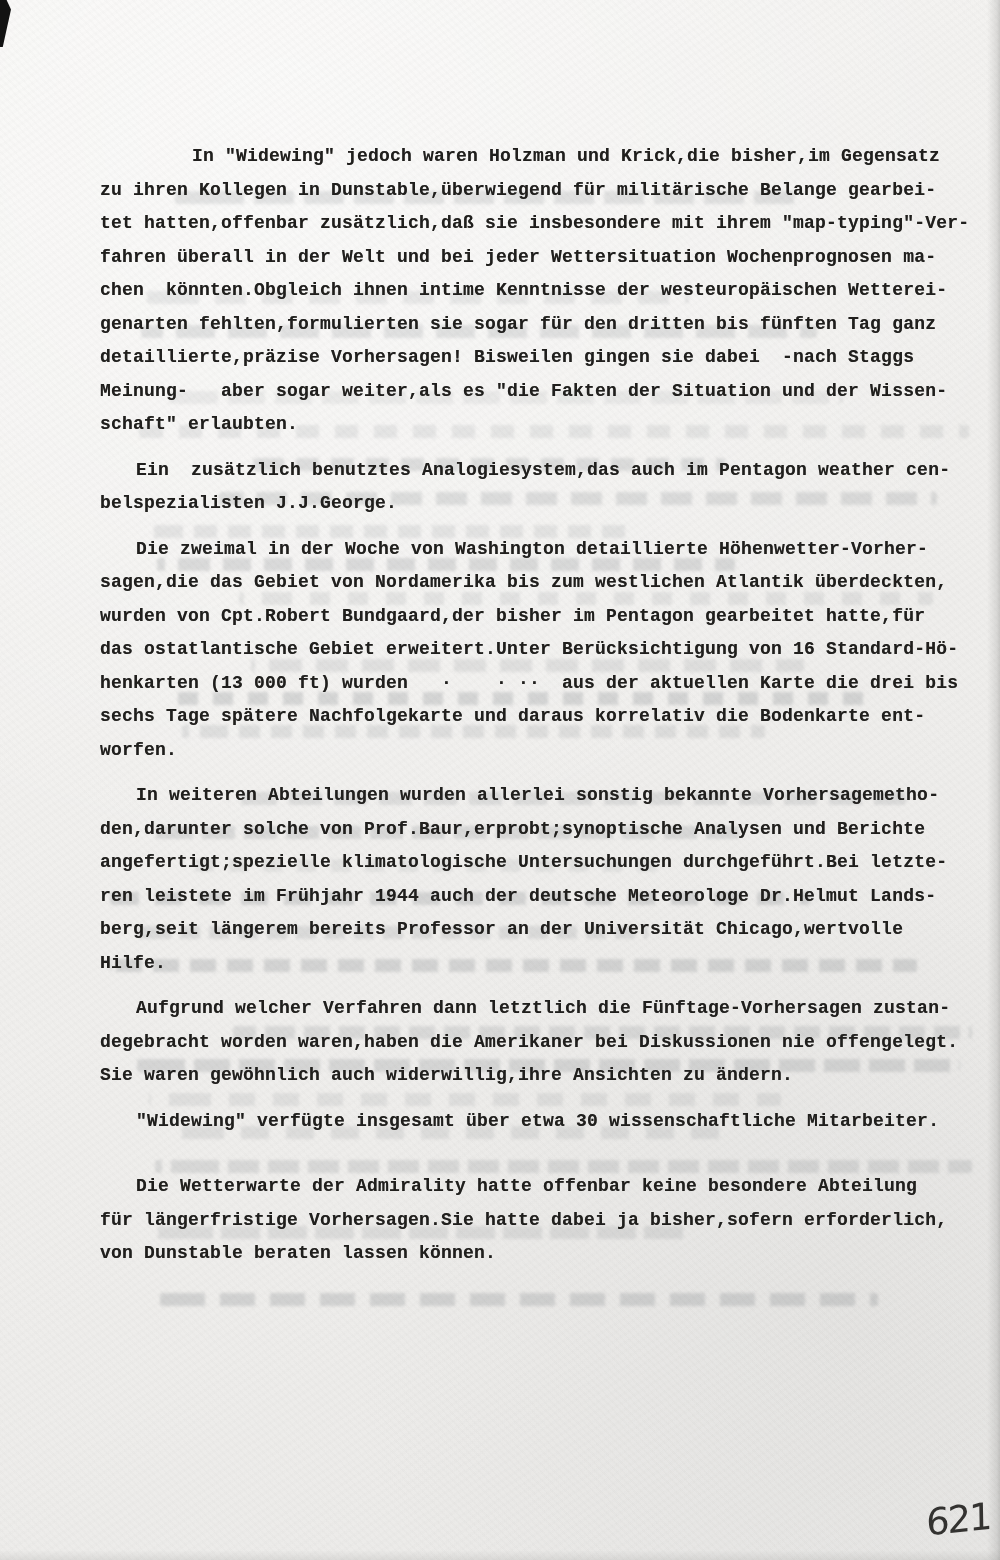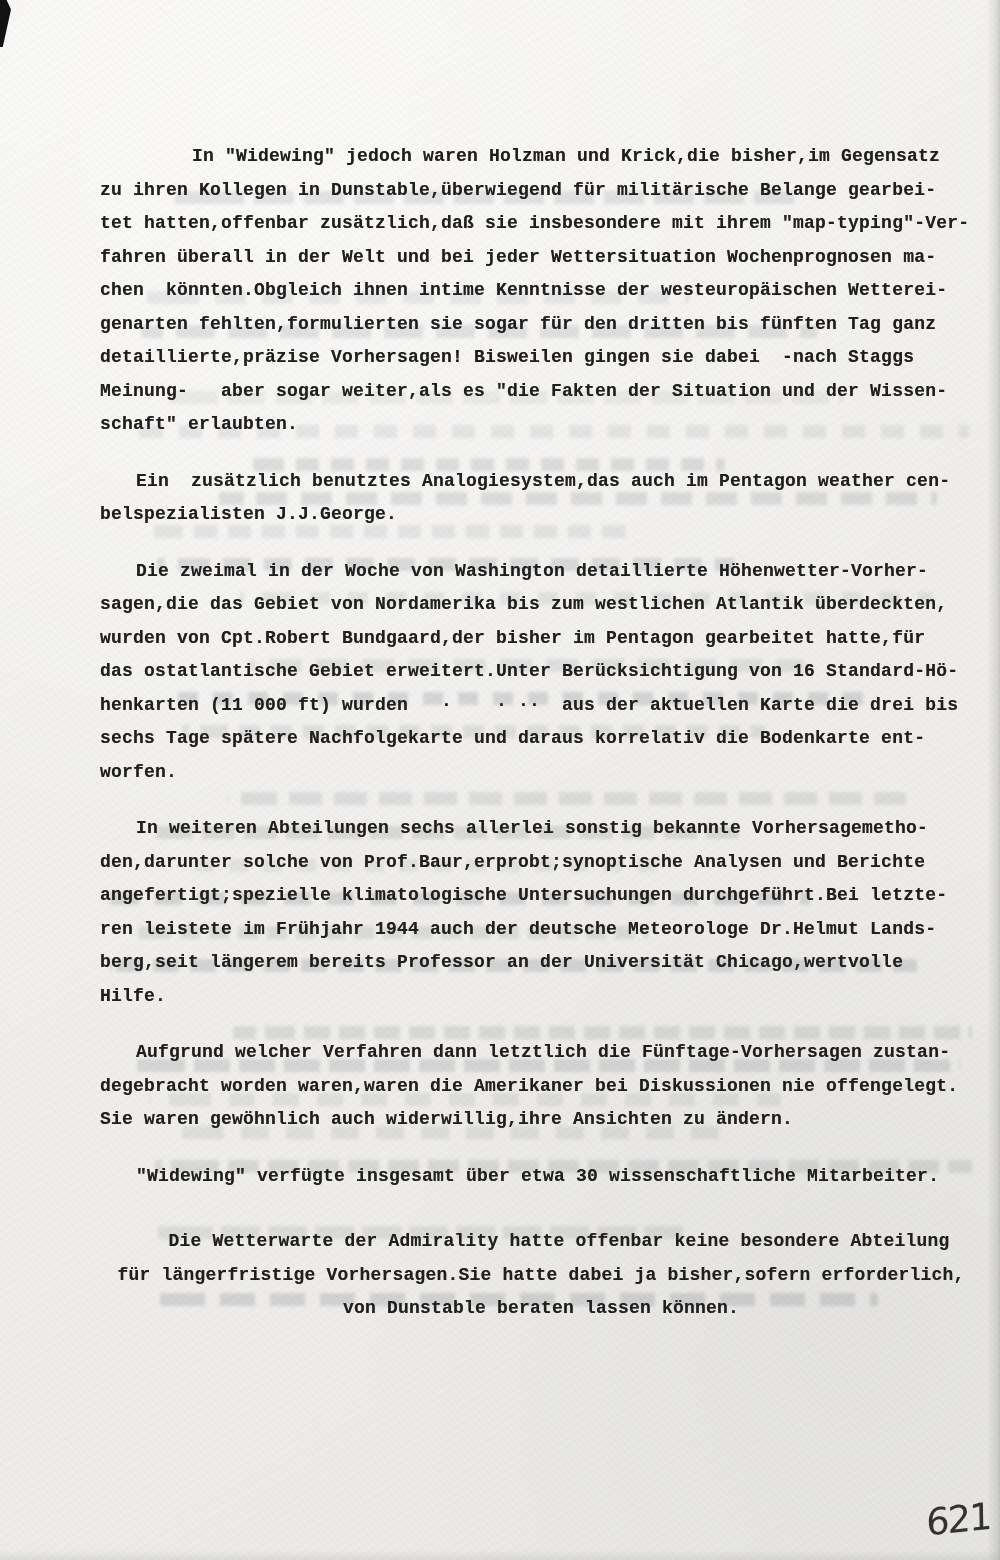--- a/index.html
+++ b/index.html
@@ -48,24 +48,24 @@
     pointer-events: none;
   }
   
   .text {
     position: absolute; left: 100px; top: 140px; width: 882px;
     font-size: 18px; line-height: 33.5px; letter-spacing: 0.2px;
     font-weight: bold; color: #201f1d;
     text-shadow: 0 0 0.5px rgba(35,35,33,0.55);
   }
   .line { white-space: pre; }
-  .para + .para { margin-top: 23px; }
+  .para + .para { margin-top: 12px; }
   .para > .line:first-child { padding-left: 36px; }
   .para.para-1 > .line:first-child { padding-left: 92px; }
-  .para.para-7 { margin-top: 32px; text-align: center; }
+  .para.para-7 { margin-top: 32px; }
   
   .pagenum {
     position: absolute; left: 926px; top: 1498px;
     font-family: "DejaVu Sans", sans-serif;
     font-size: 37px; font-weight: normal; color: #333230;
     transform: rotate(-6deg) skewX(-5deg);
     letter-spacing: -2px;
   }
 </style>
 </head>
@@ -118,35 +118,35 @@
       </div>
       <div class="para para-2">
         <div class="line">Ein  zusätzlich benutztes Analogiesystem,das auch im Pentagon weather cen-</div>
         <div class="line">belspezialisten J.J.George.</div>
       </div>
       <div class="para para-3">
         <div class="line">Die zweimal in der Woche von Washington detaillierte Höhenwetter-Vorher-</div>
         <div class="line">sagen,die das Gebiet von Nordamerika bis zum westlichen Atlantik überdeckten,</div>
         <div class="line">wurden von Cpt.Robert Bundgaard,der bisher im Pentagon gearbeitet hatte,für</div>
         <div class="line">das ostatlantische Gebiet erweitert.Unter Berücksichtigung von 16 Standard-Hö-</div>
-        <div class="line">henkarten (11 000 ft) wurden   ·    · ··  aus der aktuellen Karte die drei bis</div>
+        <div class="line">henkarten (13 000 ft) wurden   ·    · ··  aus der aktuellen Karte die drei bis</div>
         <div class="line">sechs Tage spätere Nachfolgekarte und daraus korrelativ die Bodenkarte ent-</div>
         <div class="line">worfen.</div>
       </div>
       <div class="para para-4">
-        <div class="line">In weiteren Abteilungen sechs allerlei sonstig bekannte Vorhersagemetho-</div>
+        <div class="line">In weiteren Abteilungen wurden allerlei sonstig bekannte Vorhersagemetho-</div>
         <div class="line">den,darunter solche von Prof.Baur,erprobt;synoptische Analysen und Berichte</div>
         <div class="line">angefertigt;spezielle klimatologische Untersuchungen durchgeführt.Bei letzte-</div>
         <div class="line">ren leistete im Frühjahr 1944 auch der deutsche Meteorologe Dr.Helmut Lands-</div>
         <div class="line">berg,seit längerem bereits Professor an der Universität Chicago,wertvolle</div>
         <div class="line">Hilfe.</div>
       </div>
       <div class="para para-5">
         <div class="line">Aufgrund welcher Verfahren dann letztlich die Fünftage-Vorhersagen zustan-</div>
-        <div class="line">degebracht worden waren,waren die Amerikaner bei Diskussionen nie offengelegt.</div>
+        <div class="line">degebracht worden waren,haben die Amerikaner bei Diskussionen nie offengelegt.</div>
         <div class="line">Sie waren gewöhnlich auch widerwillig,ihre Ansichten zu ändern.</div>
       </div>
       <div class="para para-6">
         <div class="line">"Widewing" verfügte insgesamt über etwa 30 wissenschaftliche Mitarbeiter.</div>
       </div>
       <div class="para para-7">
         <div class="line">Die Wetterwarte der Admirality hatte offenbar keine besondere Abteilung</div>
         <div class="line">für längerfristige Vorhersagen.Sie hatte dabei ja bisher,sofern erforderlich,</div>
         <div class="line">von Dunstable beraten lassen können.</div>
       </div>

